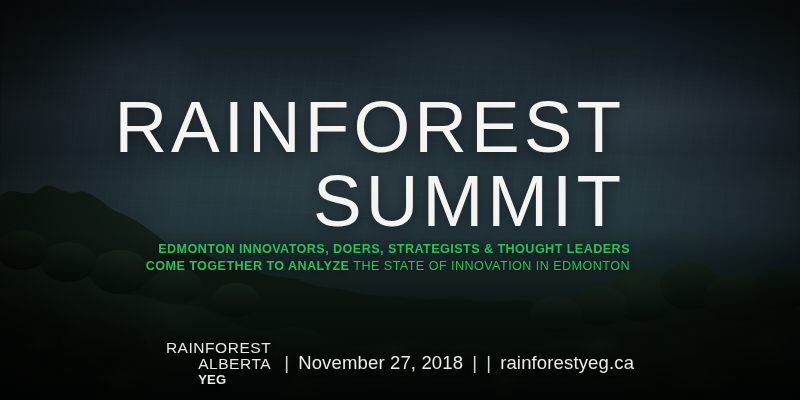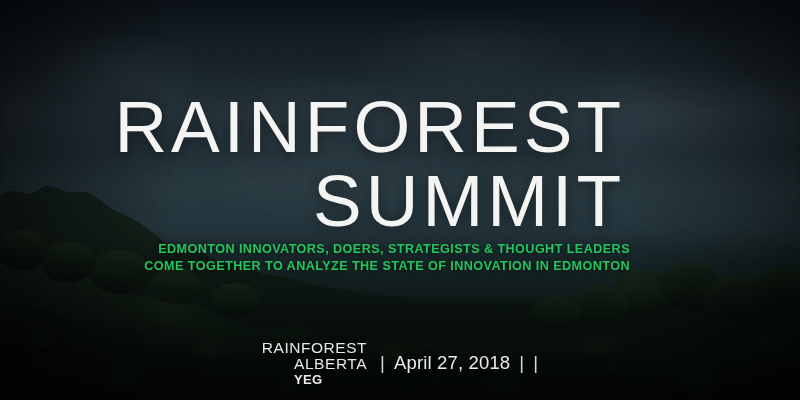--- a/index.html
+++ b/index.html
@@ -167,21 +167,21 @@
     color: #22c55e;
     font-size: 12.6px;
     font-weight: 700;
     letter-spacing: 0.035em;
     line-height: 1.38;
     white-space: nowrap;
     text-shadow: 0 1px 5px rgba(0,0,0,0.6);
   }
   .subtitle-strong {
     color: #22c55e;
-    font-weight: 700;
+    font-weight: 400;
   }
   .subtitle-normal {
     font-weight: 600;
   }
 
   
   .footer {
     position: absolute;
     left: 0;
     right: 0;
@@ -344,21 +344,22 @@
       <div class="logo">
         <span class="logo-top">RAINFOREST</span>
         <span class="logo-bottom">
           <span>ALBERTA</span>
             <span class="logo-sup">YEG</span>
         </span>
       </div>
 
       <div class="footer-details">
         <span class="footer-sep">|</span>
-        <span>April 27, 2018</span>
+        <span>November 27, 2018</span>
         <span class="footer-sep">|</span>
         <span class="footer-sep">|</span>
+        <span>rainforestyeg.ca</span>
       </div>
 
     </div>
 
   </div>
 </div>
 
 </body></html>

